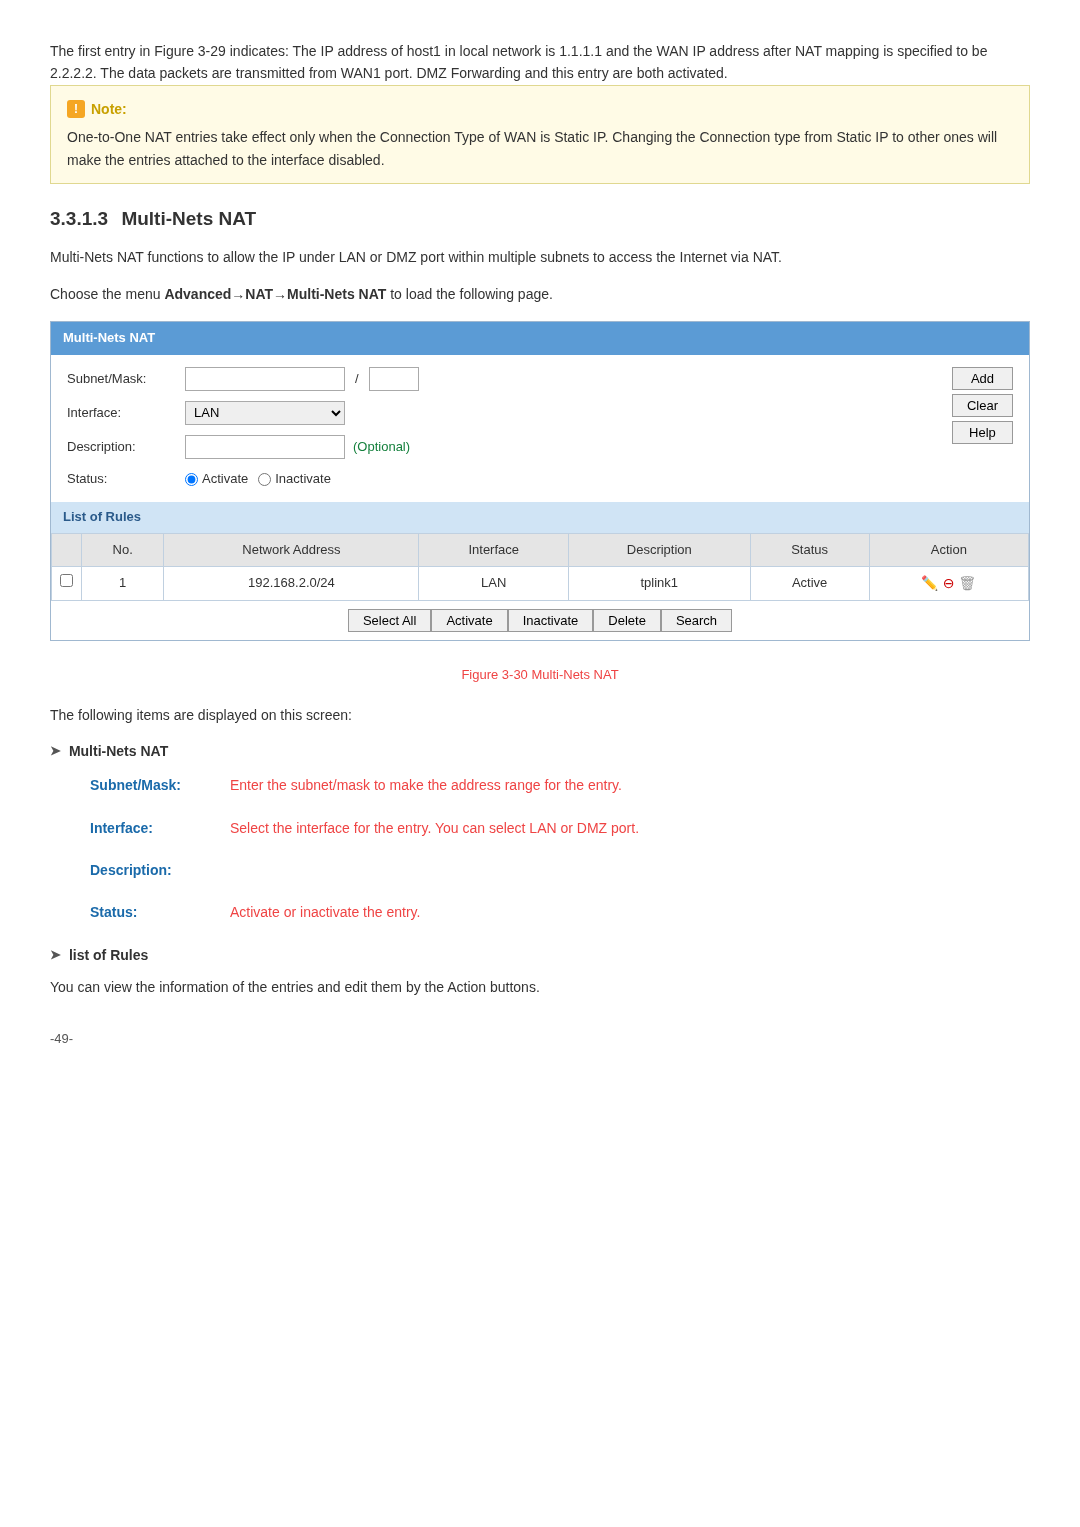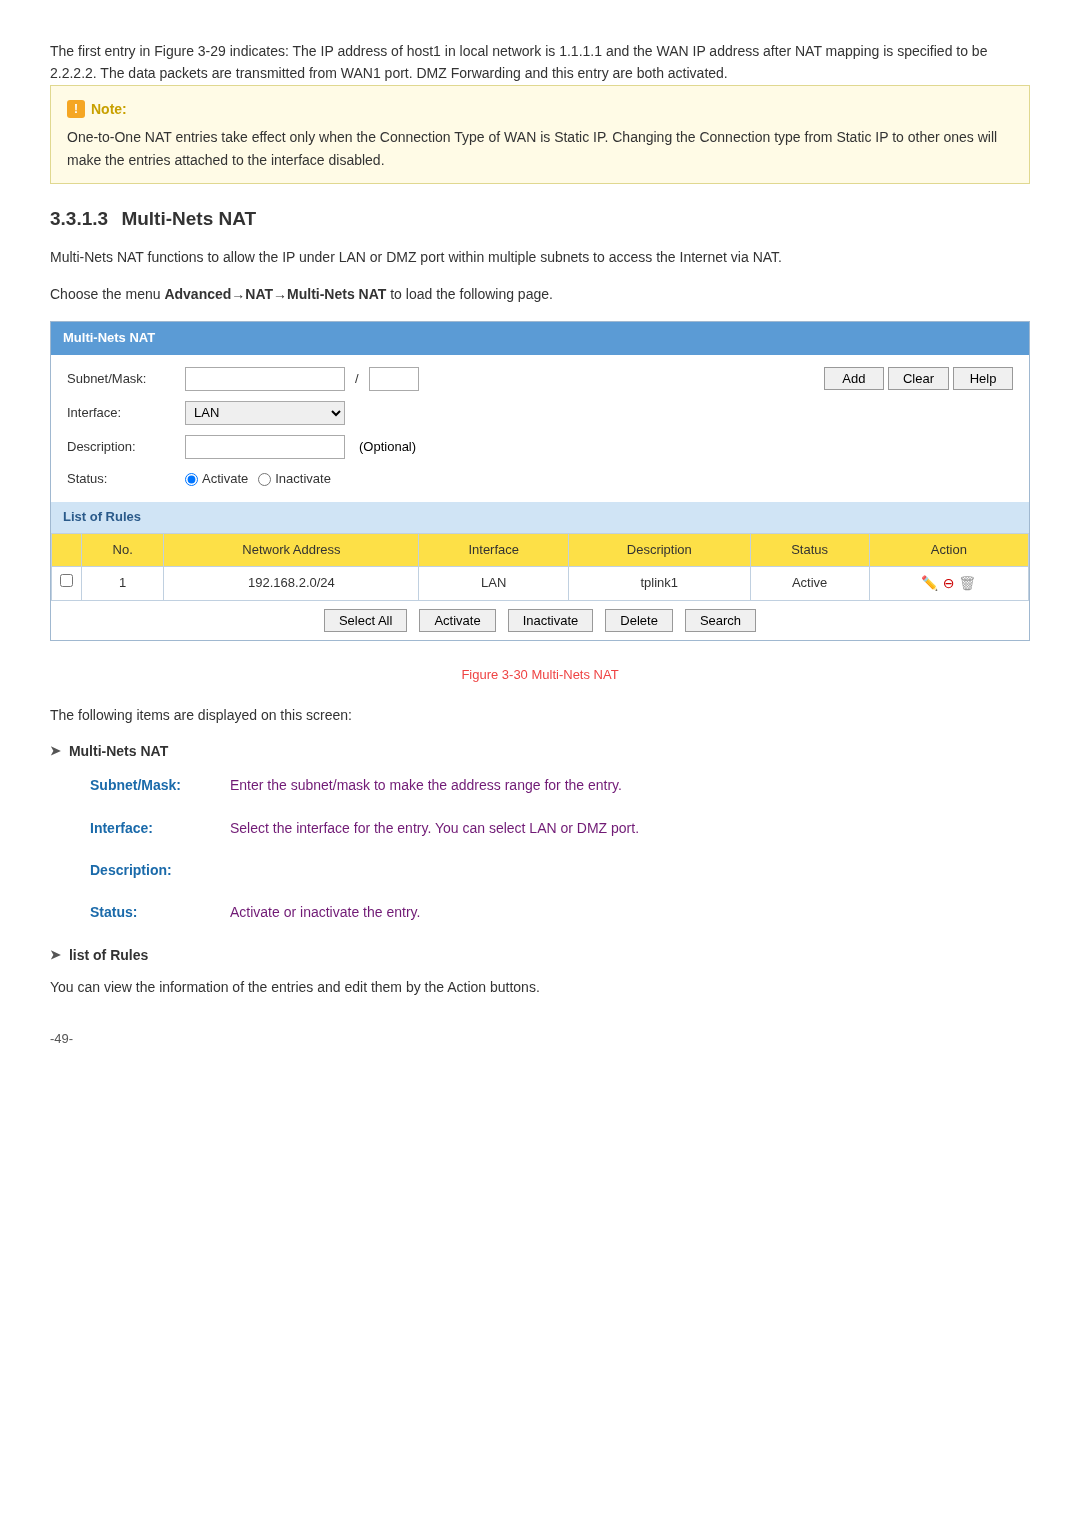--- a/index.html
+++ b/index.html
@@ -98,69 +98,69 @@
       width: 50px;
     }
     .form-select {
       border: 1px solid #aaa;
       padding: 2px 4px;
       font-size: 13px;
       height: 24px;
       width: 160px;
     }
     .slash { font-size: 13px; margin: 0 2px; }
-    .optional-text { font-size: 13px; color: #000000; margin-left: 6px; }
+    .optional-text { font-size: 13px; color: #15803d; }
     .radio-group { display: flex; align-items: center; gap: 10px; }
     .radio-label { font-size: 13px; display: flex; align-items: center; gap: 4px; }
 
     .btn-group-right {
       position: absolute;
       right: 16px;
       top: 12px;
       display: flex;
-      flex-direction: row;
+      flex-direction: column;
       gap: 4px;
     }
     .btn {
       padding: 3px 14px;
       font-size: 13px;
       border: 1px solid #999;
       background: #f0f0f0;
       cursor: pointer;
       min-width: 60px;
       text-align: center;
     }
 
     
     .rules-table {
       width: 100%;
       border-collapse: collapse;
       font-size: 13px;
     }
     .rules-table th {
-      background: #fde047;
+      background: #e5e5e5;
       border: 1px solid #c0d0e0;
       padding: 6px 8px;
       text-align: center;
       font-weight: normal;
     }
     .rules-table td {
       border: 1px solid #c0d0e0;
       padding: 5px 8px;
       text-align: center;
     }
     .action-icons { display: flex; align-items: center; justify-content: center; gap: 4px; }
     .icon-edit { color: #555; font-size: 14px; cursor: pointer; }
     .icon-delete { color: #c00; font-size: 14px; cursor: pointer; }
     .icon-stop { color: #999; font-size: 14px; cursor: pointer; }
 
     .table-actions {
       padding: 8px 12px;
       display: flex;
-      gap: 12px;
+      gap: 0;
       align-items: center;
       justify-content: center;
     }
 
     .figure-caption {
       text-align: center;
       font-size: 13px;
       margin-bottom: 18px;
       color: #ef4444;
     }
@@ -180,21 +180,21 @@
       gap: 20px;
       margin-bottom: 20px;
       padding-left: 40px;
     }
     .desc-term {
       font-weight: bold;
       color: #1a6aaa;
       min-width: 120px;
       font-size: 14px;
     }
-    .desc-definition { font-size: 14px; color: #701a75; flex: 1; }
+    .desc-definition { font-size: 14px; color: #ef4444; flex: 1; }
 
     .sub-section-title {
       font-weight: bold;
       margin-bottom: 10px;
       margin-top: 20px;
       display: flex;
       align-items: center;
       gap: 8px;
     }
     .footer-page {

